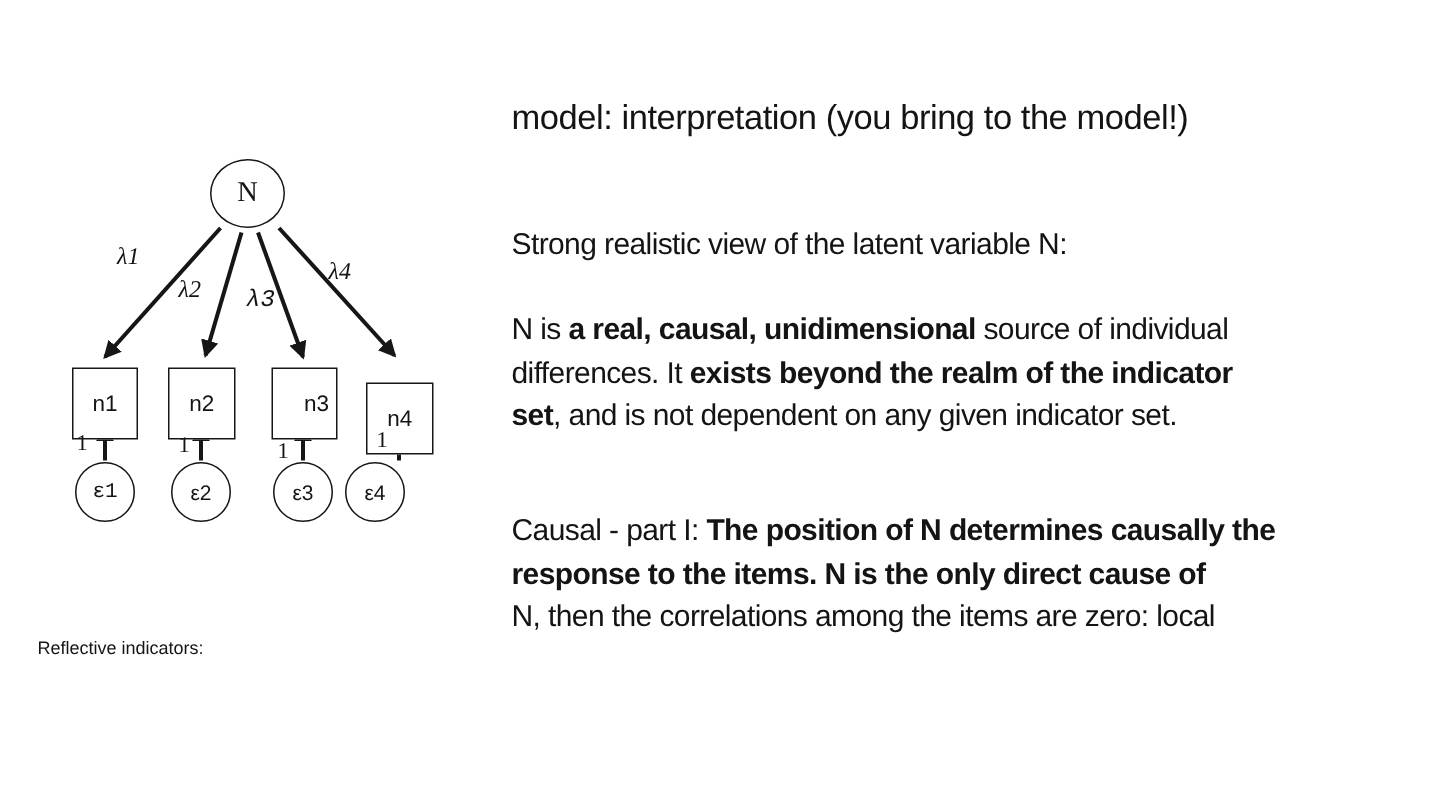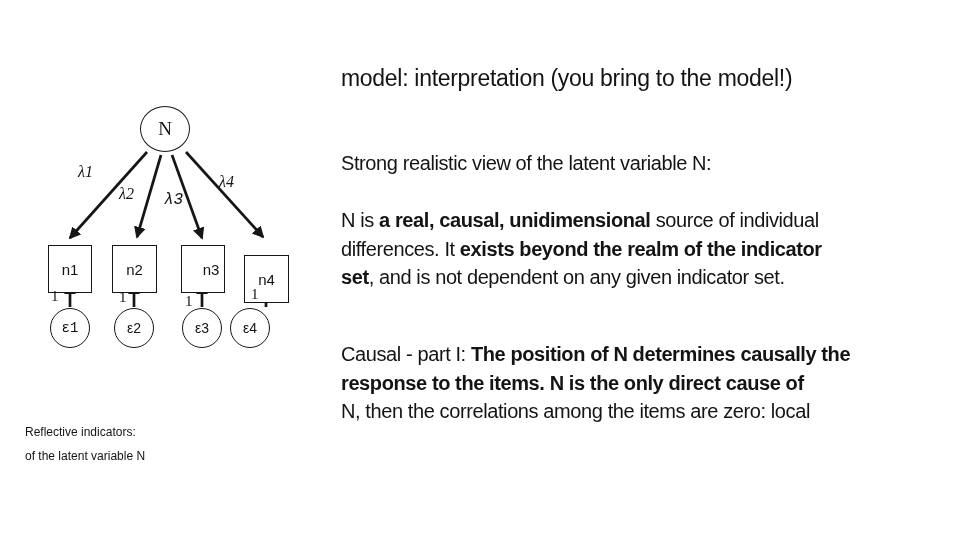--- a/index.html
+++ b/index.html
@@ -84,21 +84,20 @@
     </div>
   <div class="node err" style="left:182px;">
     <span>ε3</span>
     </div>
   <div class="node err" style="left:230px;">
     <span>ε4</span>
     </div>
 
   <div class="caption">
       <div>Reflective indicators:</div>
-      <div>of the latent variable N</div>
     </div>
 
   <div class="rcol title">
       <div>model: interpretation (you bring to the model!)</div>
     </div>
   <div class="rcol para para1">
       <div><span>N is </span><span class="b">a real, causal, unidimensional</span><span> source of individual</span></div>
       <div><span>differences. It </span><span class="b">exists beyond the realm of the indicator</span></div>
       <div><span class="b">set</span><span>, and is not dependent on any given indicator set.</span></div>
     </div>

